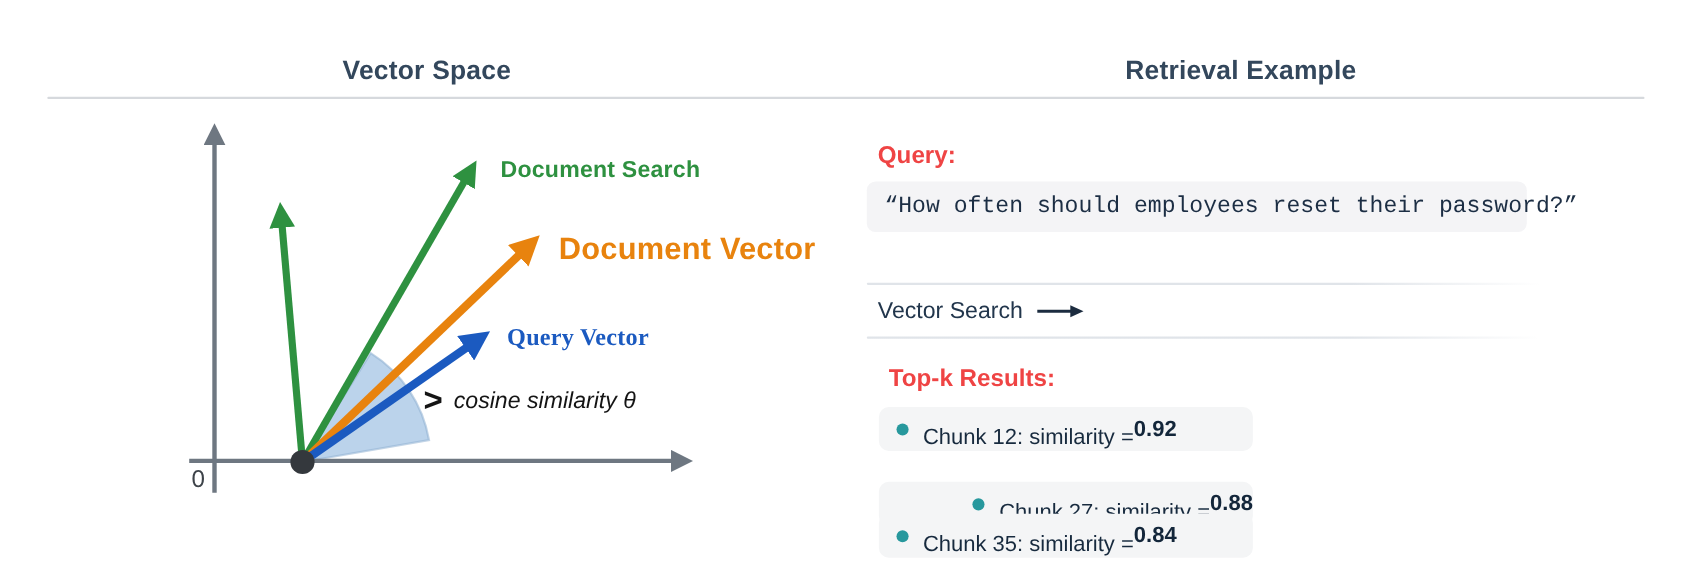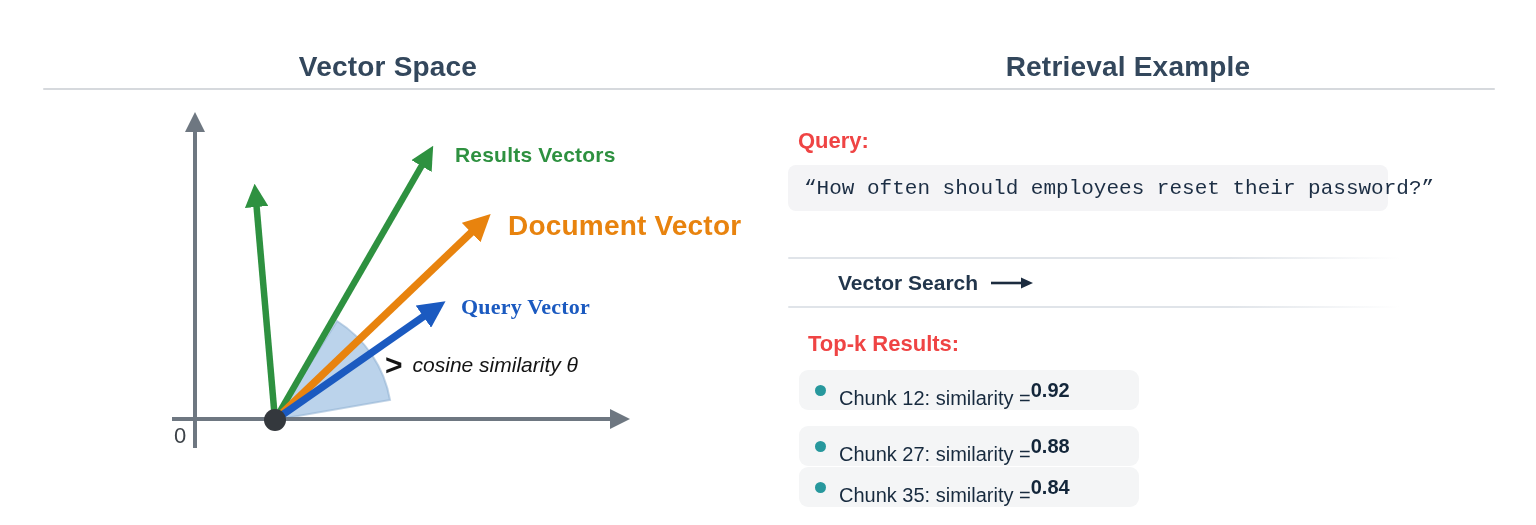--- a/index.html
+++ b/index.html
@@ -3,21 +3,21 @@
 <meta charset="utf-8">
 <style>
   html,body{margin:0;padding:0;background:#ffffff;}
   .canvas{
     position:relative;width:1536px;height:525px;background:#ffffff;overflow:hidden;
     font-family:"Liberation Sans","DejaVu Sans",sans-serif;
     -webkit-font-smoothing:antialiased;
   }
   .abs{position:absolute;}
   .panel-title{
-    font-size:28px;font-weight:700;color:#33475c;letter-spacing:.2px;
+    font-size:24px;font-weight:700;color:#33475c;letter-spacing:.2px;
     transform:translateX(-50%);white-space:nowrap;
   }
   .main-divider{
     left:43px;top:88px;width:1452px;height:2px;background:#d6d9dd;border-radius:1px;
   }
   .diagram-svg{left:0;top:95px;}
   .vec-label{font-weight:700;white-space:nowrap;letter-spacing:.2px;}
   .lbl-green{left:455px;top:143px;font-size:21px;color:#2e9140;}
   .lbl-orange{left:508px;top:210px;font-size:28px;color:#e8830e;}
   .lbl-blue{left:461px;top:294px;font-size:22px;color:#1b5ac0;font-family:Liberation Serif, serif;}
@@ -33,27 +33,27 @@
     display:flex;align-items:center;font-family:Liberation Mono, monospace;
   }
   .query-text{font-size:21px;color:#1c2e44;padding-left:16px;white-space:nowrap;}
   .thin-line{
     height:2px;border-radius:1px;
     background:linear-gradient(to right,#e0e4e9 0%,#e0e4e9 72%,rgba(224,228,233,0) 100%);
   }
   .thin-line-1{left:788px;top:257px;width:612px;}
   .thin-line-2{left:788px;top:306px;width:612px;}
   .vsearch-row{left:798px;top:271px;display:flex;align-items:center;gap:12px;}
-  .vsearch-text{font-size:21px;font-weight:700;color:#22364c;white-space:nowrap;margin-left:40px;}
+  .vsearch-text{font-size:21px;font-weight:400;color:#22364c;white-space:nowrap;}
   .topk-label{left:808px;top:331px;}
   .result-row{
     left:799px;width:340px;height:40px;background:#f4f5f6;border-radius:9px;
     display:flex;align-items:center;
   }
-  .row-1{top:370px;} .row-2{top:426px;} .row-3{top:467px;}
+  .row-1{top:370px;} .row-2{top:438px;justify-content:flex-end;} .row-3{top:467px;}
   .bullet{width:11px;height:11px;border-radius:50%;background:#27989d;margin-left:16px;flex:none;}
   .result-text{font-size:20px;color:#172a3e;margin-left:13px;white-space:nowrap;margin-top:16px;}
   .result-value{font-size:20px;font-weight:700;color:#13263a;white-space:nowrap;}
 </style>
 </head>
 <body>
 
 <div class="canvas">
 
   <div class="abs panel-title" style="left:388px;top:51px;">Vector Space</div>
@@ -82,21 +82,21 @@
     <line x1="195" y1="448" x2="195" y2="120" stroke="#6e7781" stroke-width="4" marker-end="url(#mGray)"></line>
 
     <line x1="275" y1="420" x2="256" y2="200" stroke="#2e9140" stroke-width="6.5" marker-end="url(#mGreen)"></line>
     <line x1="275" y1="420" x2="425" y2="160" stroke="#2e9140" stroke-width="6.5" marker-end="url(#mGreen)"></line>
     <line x1="275" y1="420" x2="477" y2="227" stroke="#e8830e" stroke-width="7.5" marker-end="url(#mOrange)"></line>
     <line x1="275" y1="420" x2="430" y2="312" stroke="#1b5ac0" stroke-width="7.5" marker-end="url(#mBlue)"></line>
 
     <circle cx="275" cy="420" r="11" fill="#34383d"></circle>
   </svg>
 
-  <div class="abs vec-label lbl-green">Results Vectors</div>
+  <div class="abs vec-label lbl-green">Document Search</div>
   <div class="abs vec-label lbl-orange">Document Vector</div>
   <div class="abs vec-label lbl-blue">Query Vector</div>
 
   <div class="abs cosine-wrap">
     <span class="cosine-gt">&gt;</span>
     <span class="cosine-text">cosine similarity θ</span>
   </div>
   <div class="abs origin-zero">0</div>
 
   <div class="abs section-label query-label">Query:</div>

